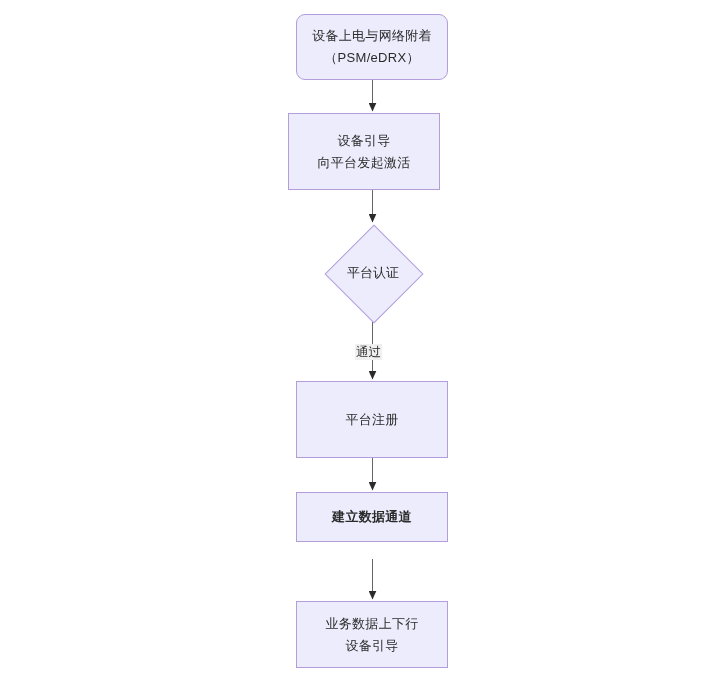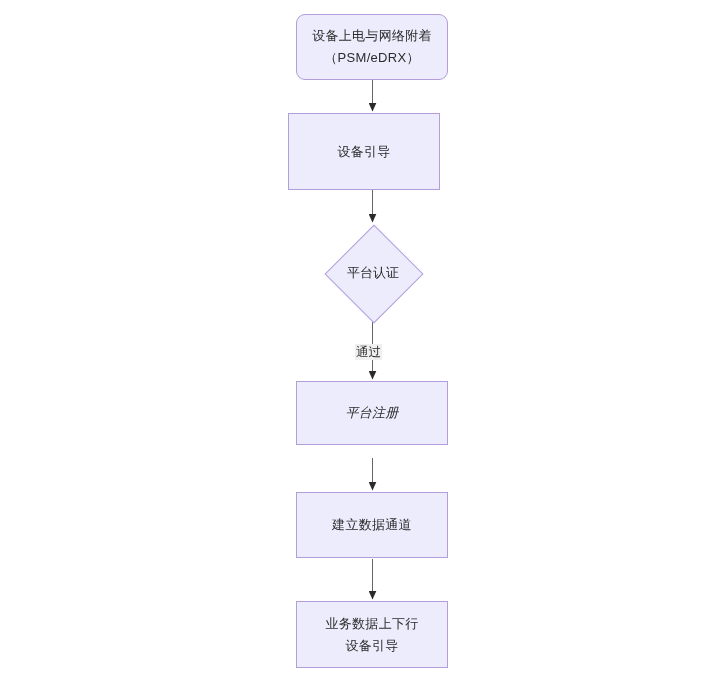--- a/index.html
+++ b/index.html
@@ -115,34 +115,35 @@
     <line x1="372.5" y1="559" x2="372.5" y2="599" stroke="#666666" stroke-width="1" marker-end="url(#arrowhead)"></line>
   </svg>
 
   <div class="node" style="left:296px; top:14px; width:152px; height:66px;border-radius:9px;">
     <span class="node-line">设备上电与网络附着</span>
     <span class="node-line">（PSM/eDRX）</span>
   </div>
 
   <div class="node" style="left:288px; top:113px; width:152px; height:77px;font-family:Liberation Serif, serif;">
     <span class="node-line">设备引导</span>
+    <span class="node-line">向平台发起激活</span>
   </div>
 
   <div class="decision" style="left:326px; top:224px; width:94px; height:97px;">
     <span class="diamond-shape"></span>
     <span class="decision-label">平台认证</span>
   </div>
 
   <div class="edge-label" style="left:355px; top:344px;">通过</div>
 
-  <div class="node" style="left:296px; top:381px; width:152px; height:64px;font-style:italic;">
+  <div class="node" style="left:296px; top:381px; width:152px; height:77px;">
     <span class="node-line">平台注册</span>
   </div>
 
-  <div class="node" style="left:296px; top:492px; width:152px; height:66px;">
+  <div class="node" style="left:296px; top:492px; width:152px; height:50px;font-weight:bold;">
     <span class="node-line">建立数据通道</span>
   </div>
 
   <div class="node" style="left:296px; top:601px; width:152px; height:67px;">
     <span class="node-line">业务数据上下行</span>
     <span class="node-line">设备引导</span>
   </div>
 
 </div>
 

